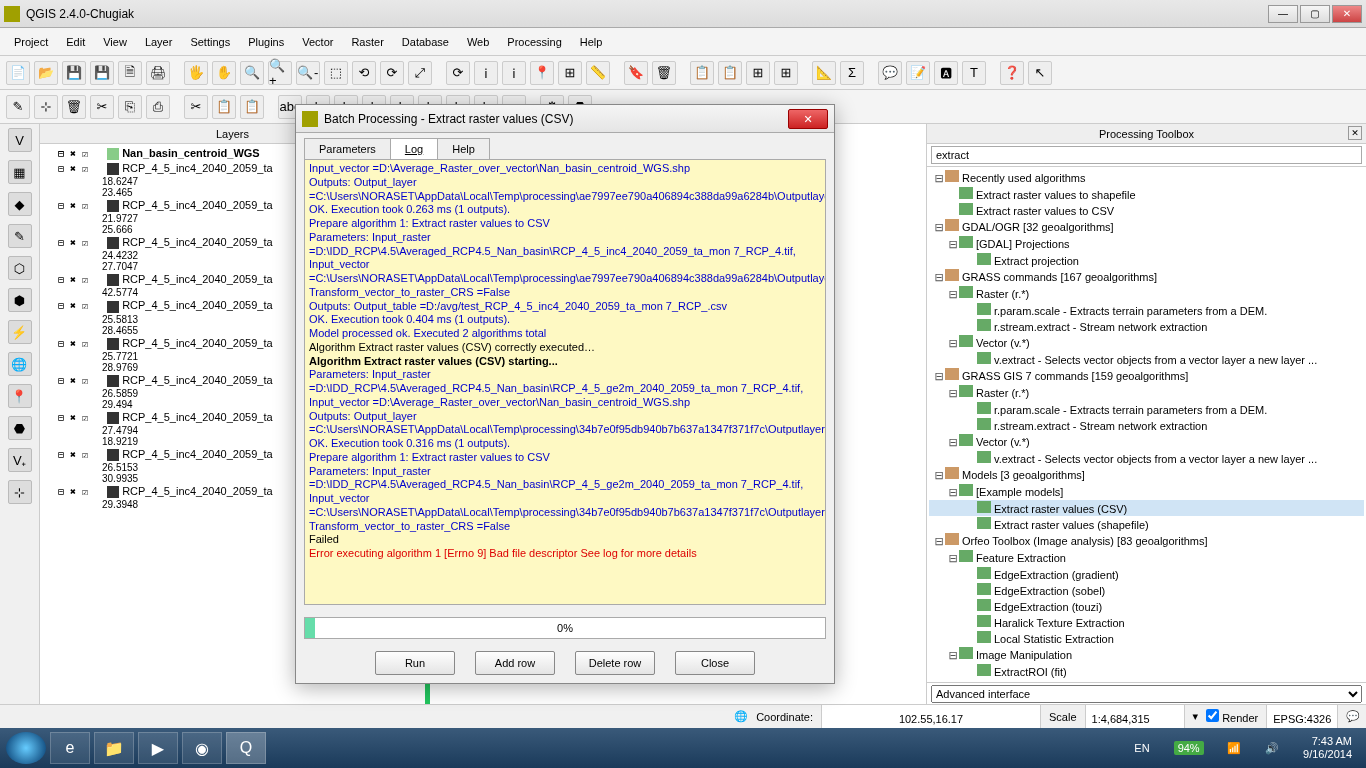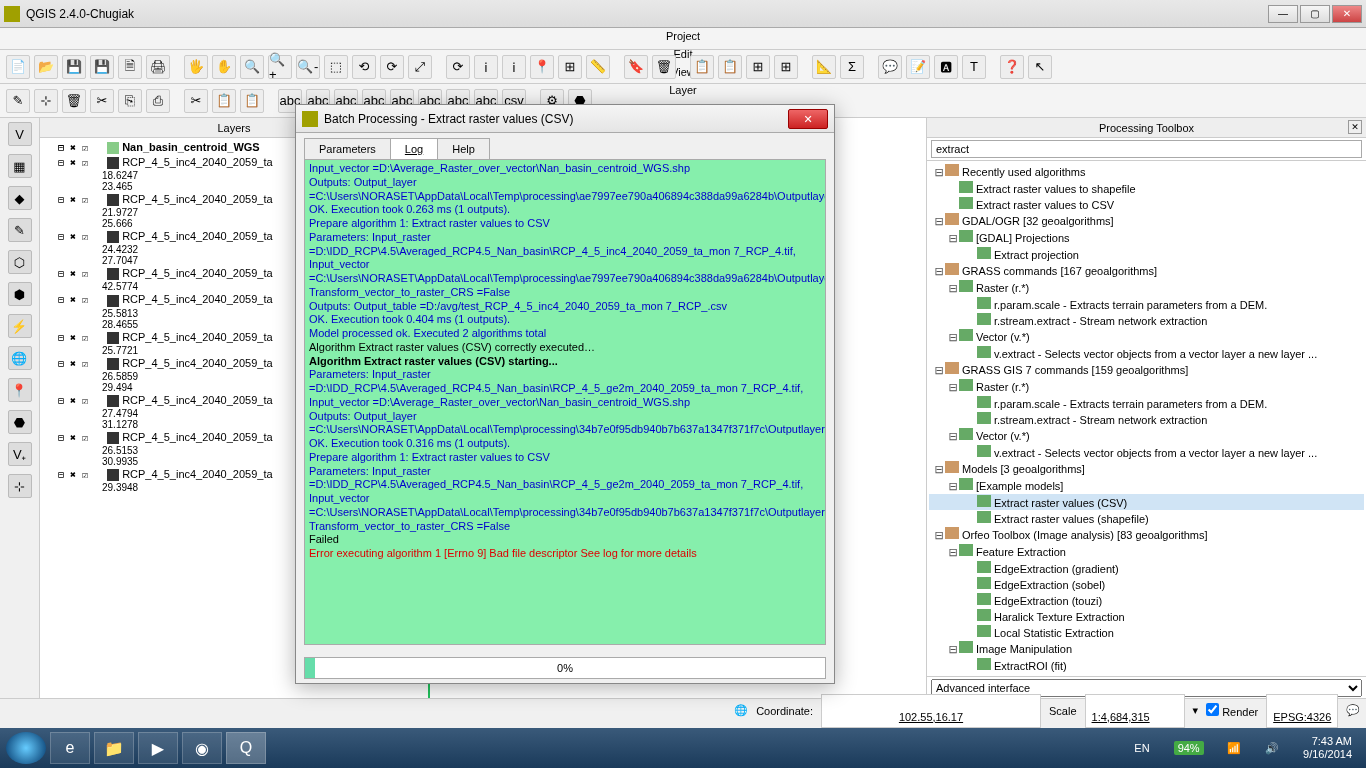--- a/index.html
+++ b/index.html
@@ -7,34 +7,34 @@
 
 
 .titlebar { height: 28px; background: linear-gradient(#e8e8e8,#dcdcdc); border-bottom: 1px solid #aaa; display: flex; align-items: center; padding: 0 4px; }
 .titlebar .icon { width: 16px; height: 16px; background: #a0a000; margin-right: 6px; }
 .titlebar .title { flex: 1; font-size: 12px; }
 .win-controls { display: flex; gap: 2px; }
 .win-controls div { width: 30px; height: 18px; background: linear-gradient(#f5f5f5,#ddd); border: 1px solid #999; text-align: center; line-height: 16px; font-size: 10px; }
 .win-controls .close { background: linear-gradient(#e88,#c44); color: #fff; }
 
 
-.menubar { height: 22px; background: #f4f4f4; border-bottom: 1px solid #ccc; display: flex; align-items: center; padding: 0 6px; gap: 2px; flex-direction: column; }
+.menubar { height: 28px; background: #f4f4f4; border-bottom: 1px solid #ccc; display: flex; align-items: center; padding: 0 6px; gap: 2px; }
 .menubar span { padding: 2px 8px; cursor: default; }
 
 
 .toolbar { height: 34px; background: #f4f4f4; border-bottom: 1px solid #ccc; display: flex; align-items: center; padding: 2px 6px; gap: 4px; }
 .tool-btn { width: 24px; height: 24px; background: #eee; border: 1px solid #ccc; border-radius: 2px; display: flex; align-items: center; justify-content: center; font-size: 13px; }
 .tool-sep { width: 6px; }
 
 
 .main { display: flex; height: 580px; }
 .side-icons { width: 40px; background: #f0f0f0; border-right: 1px solid #ccc; display: flex; flex-direction: column; align-items: center; padding-top: 4px; gap: 8px; }
 .side-icons div { width: 24px; height: 24px; background: #ddd; border: 1px solid #bbb; border-radius: 2px; font-size: 13px; display:flex; align-items:center; justify-content:center; }
 
-.layers-panel { width: 390px; background: #fff; border-right: 2px solid #22c55e; display: flex; flex-direction: column; }
+.layers-panel { width: 390px; background: #fff; border-right: 5px solid #22c55e; display: flex; flex-direction: column; }
 .panel-title { height: 20px; background: #eee; border-bottom: 1px solid #ccc; text-align: center; line-height: 20px; font-size: 11px; position: relative; }
 .panel-title .x { position: absolute; right: 4px; top: 2px; width: 14px; height: 14px; border: 1px solid #999; text-align: center; line-height: 12px; font-size: 9px; }
 .layers-body { flex: 1; overflow: hidden; padding: 2px; }
 .layer-item { padding: 1px 2px 1px 16px; white-space: nowrap; overflow: hidden; }
 .layer-item.top { font-weight: bold; }
 .layer-sub { padding-left: 60px; font-size: 10px; }
 .layer-name { display: inline-block; }
 .layer-pre { display:inline-block; width:46px; font-family: monospace; font-size:10px; }
 
 .canvas { flex: 1; background: #fff; }
@@ -46,38 +46,38 @@
 .tree-item { padding: 1px 0 1px 4px; white-space: nowrap; }
 .tree-item .exp { display: inline-block; width: 12px; text-align: center; color: #555; }
 .tree-item .ticon { display: inline-block; width: 14px; height: 12px; margin-right: 3px; }
 .i1 { padding-left: 18px; } .i2 { padding-left: 36px; }
 .selected { background: #d0e4f5; }
 .toolbox-footer { height: 22px; border-top: 1px solid #ccc; padding: 2px 4px; }
 .toolbox-footer select { width: 100%; height: 18px; }
 
 
 .statusbar { height: 24px; background: #f0f0f0; border-top: 1px solid #ccc; display: flex; align-items: center; padding: 0 6px; gap: 8px; }
-.statusbar .field { border: 1px solid #ccc; background: #fff; padding: 16px 6px; height: 26px; text-decoration: underline; }
+.statusbar .field { border: 1px solid #ccc; background: #fff; padding: 8px 6px; height: 26px; }
 
 
 .taskbar { position: absolute; bottom: 0; left: 0; right: 0; height: 40px; background: linear-gradient(#3a5a7a,#1a3a5a); display: flex; align-items: center; padding: 0 6px; color: #fff; }
 .taskbar .start { width: 40px; height: 32px; background: radial-gradient(circle,#6cf,#036); border-radius: 50%; }
 .task-ico { width: 40px; height: 32px; background: rgba(255,255,255,0.1); border: 1px solid rgba(255,255,255,0.2); margin-left: 4px; display:flex; align-items:center; justify-content:center; font-size:16px; }
 .tray { margin-left: auto; display: flex; align-items: center; gap: 24px; padding-right: 8px; }
 .tray .clock { text-align: right; line-height: 1.2; }
 
 
 .dialog { position: absolute; left: 295px; top: 104px; width: 540px; height: 580px; background: #f0f0f0; border: 1px solid #888; box-shadow: 0 4px 20px rgba(0,0,0,0.3); display: flex; flex-direction: column; }
 .dialog-title { height: 28px; background: linear-gradient(#f5f5f5,#e5e5e5); border-bottom: 1px solid #aaa; display: flex; align-items: center; padding: 0 6px; }
 .dialog-title .title { flex: 1; font-size: 12px; }
 .dialog-title .close-btn { width: 40px; height: 20px; background: linear-gradient(#e66,#c22); color: #fff; text-align: center; line-height: 18px; border: 1px solid #900; border-radius: 2px; }
 .tabs { height: 26px; display: flex; align-items: flex-end; padding: 0 8px; }
 .tab { padding: 4px 14px; border: 1px solid #aaa; background: #eee; border-bottom: none; margin-right: -1px; }
 .tab.active { background: #fff; text-decoration: underline; }
-.log-area { flex: 1; margin: 0 8px 8px 8px; background: #86efac; border: 1px solid #aaa; overflow-y: auto; padding: 2px 4px; font-size: 11px; line-height: 1.25; position: relative; }
+.log-area { flex: 1; margin: 0 8px 8px 8px; background: #fef9c3; border: 1px solid #aaa; overflow-y: auto; padding: 2px 4px; font-size: 11px; line-height: 1.25; position: relative; }
 .log-area .blue { color: #0000cd; }
 .log-area .bold { font-weight: bold; color: #000; }
 .log-area .black { color: #000; }
 .log-area .red { color: #d00; }
 .progress { height: 22px; margin: 4px 8px; border: 1px solid #aaa; background: #fff; position: relative; text-align: center; line-height: 20px; }
 .progress .bar { position: absolute; left: 0; top: 0; height: 100%; width: 2%; background: #6da; }
 .dlg-buttons { display: flex; justify-content: center; gap: 20px; padding: 8px; }
 .dlg-buttons button { width: 80px; height: 24px; background: linear-gradient(#fefefe,#e4e4e4); border: 1px solid #888; border-radius: 2px; }
 </style>
 </head>
@@ -210,26 +210,27 @@
         <div class="layer-item"><span class="layer-pre">⊟ ✖ ☑</span> <span style="display:inline-block;width:12px;height:12px;background:#333;vertical-align:middle"></span> <span class="layer-name">RCP_4_5_inc4_2040_2059_ta</span></div>
         <div class="layer-sub">24.4232</div>
         <div class="layer-sub">27.7047</div>
         <div class="layer-item"><span class="layer-pre">⊟ ✖ ☑</span> <span style="display:inline-block;width:12px;height:12px;background:#333;vertical-align:middle"></span> <span class="layer-name">RCP_4_5_inc4_2040_2059_ta</span></div>
         <div class="layer-sub">42.5774</div>
         <div class="layer-item"><span class="layer-pre">⊟ ✖ ☑</span> <span style="display:inline-block;width:12px;height:12px;background:#333;vertical-align:middle"></span> <span class="layer-name">RCP_4_5_inc4_2040_2059_ta</span></div>
         <div class="layer-sub">25.5813</div>
         <div class="layer-sub">28.4655</div>
         <div class="layer-item"><span class="layer-pre">⊟ ✖ ☑</span> <span style="display:inline-block;width:12px;height:12px;background:#333;vertical-align:middle"></span> <span class="layer-name">RCP_4_5_inc4_2040_2059_ta</span></div>
         <div class="layer-sub">25.7721</div>
+        <div class="layer-sub">28.9769</div>
         <div class="layer-item"><span class="layer-pre">⊟ ✖ ☑</span> <span style="display:inline-block;width:12px;height:12px;background:#333;vertical-align:middle"></span> <span class="layer-name">RCP_4_5_inc4_2040_2059_ta</span></div>
         <div class="layer-sub">26.5859</div>
         <div class="layer-sub">29.494</div>
         <div class="layer-item"><span class="layer-pre">⊟ ✖ ☑</span> <span style="display:inline-block;width:12px;height:12px;background:#333;vertical-align:middle"></span> <span class="layer-name">RCP_4_5_inc4_2040_2059_ta</span></div>
         <div class="layer-sub">27.4794</div>
-        <div class="layer-sub">31.1278</div>
+        <div class="layer-sub">18.9219</div>
         <div class="layer-item"><span class="layer-pre">⊟ ✖ ☑</span> <span style="display:inline-block;width:12px;height:12px;background:#333;vertical-align:middle"></span> <span class="layer-name">RCP_4_5_inc4_2040_2059_ta</span></div>
         <div class="layer-sub">26.5153</div>
         <div class="layer-sub">30.9935</div>
         <div class="layer-item"><span class="layer-pre">⊟ ✖ ☑</span> <span style="display:inline-block;width:12px;height:12px;background:#333;vertical-align:middle"></span> <span class="layer-name">RCP_4_5_inc4_2040_2059_ta</span></div>
         <div class="layer-sub">29.3948</div>
       </div>
   </div>
 
   <div class="canvas"></div>
 
@@ -322,20 +323,26 @@
       <div class="blue">OK. Execution took 0.316 ms (1 outputs).</div>
       <div class="blue">Prepare algorithm 1: Extract raster values to CSV</div>
       <div class="blue">Parameters: Input_raster =D:\IDD_RCP\4.5\Averaged_RCP4.5_Nan_basin\RCP_4_5_ge2m_2040_2059_ta_mon 7_RCP_4.tif, Input_vector =C:\Users\NORASET\AppData\Local\Temp\processing\34b7e0f95db940b7b637a1347f371f7c\Outputlayer.shp, Transform_vector_to_raster_CRS =False</div>
       <div class="black">Failed</div>
       <div class="red">Error executing algorithm 1 [Errno 9] Bad file descriptor See log for more details</div>
     </div>
   <div class="progress">
     <div class="bar"></div>
     <span style="position:relative">0%</span>
   </div>
+  <div class="dlg-buttons">
+    <button>Run</button>
+    <button>Add row</button>
+    <button>Delete row</button>
+    <button>Close</button>
+  </div>
 </div>
 
 <div class="taskbar">
   <div class="start"></div>
   <div class="task-ico">e</div>
   <div class="task-ico">📁</div>
   <div class="task-ico">▶</div>
   <div class="task-ico">◉</div>
   <div class="task-ico" style="background:rgba(255,255,255,0.25)">Q</div>
   <div class="tray">

